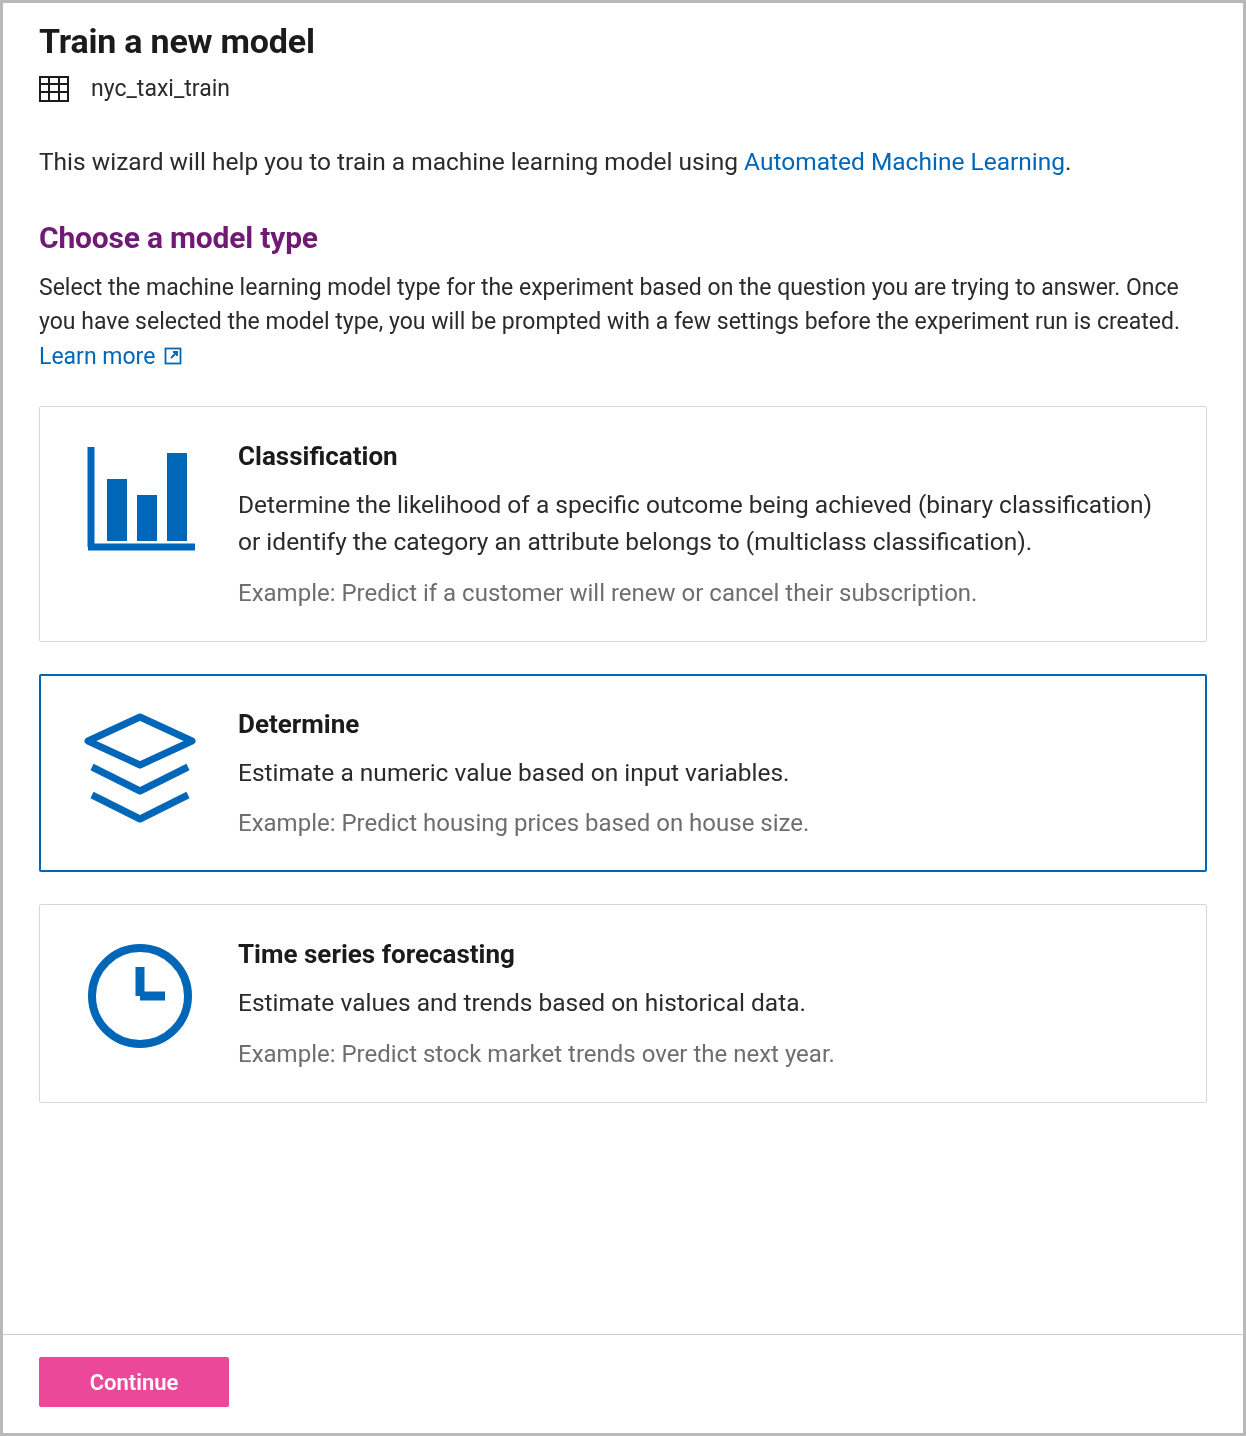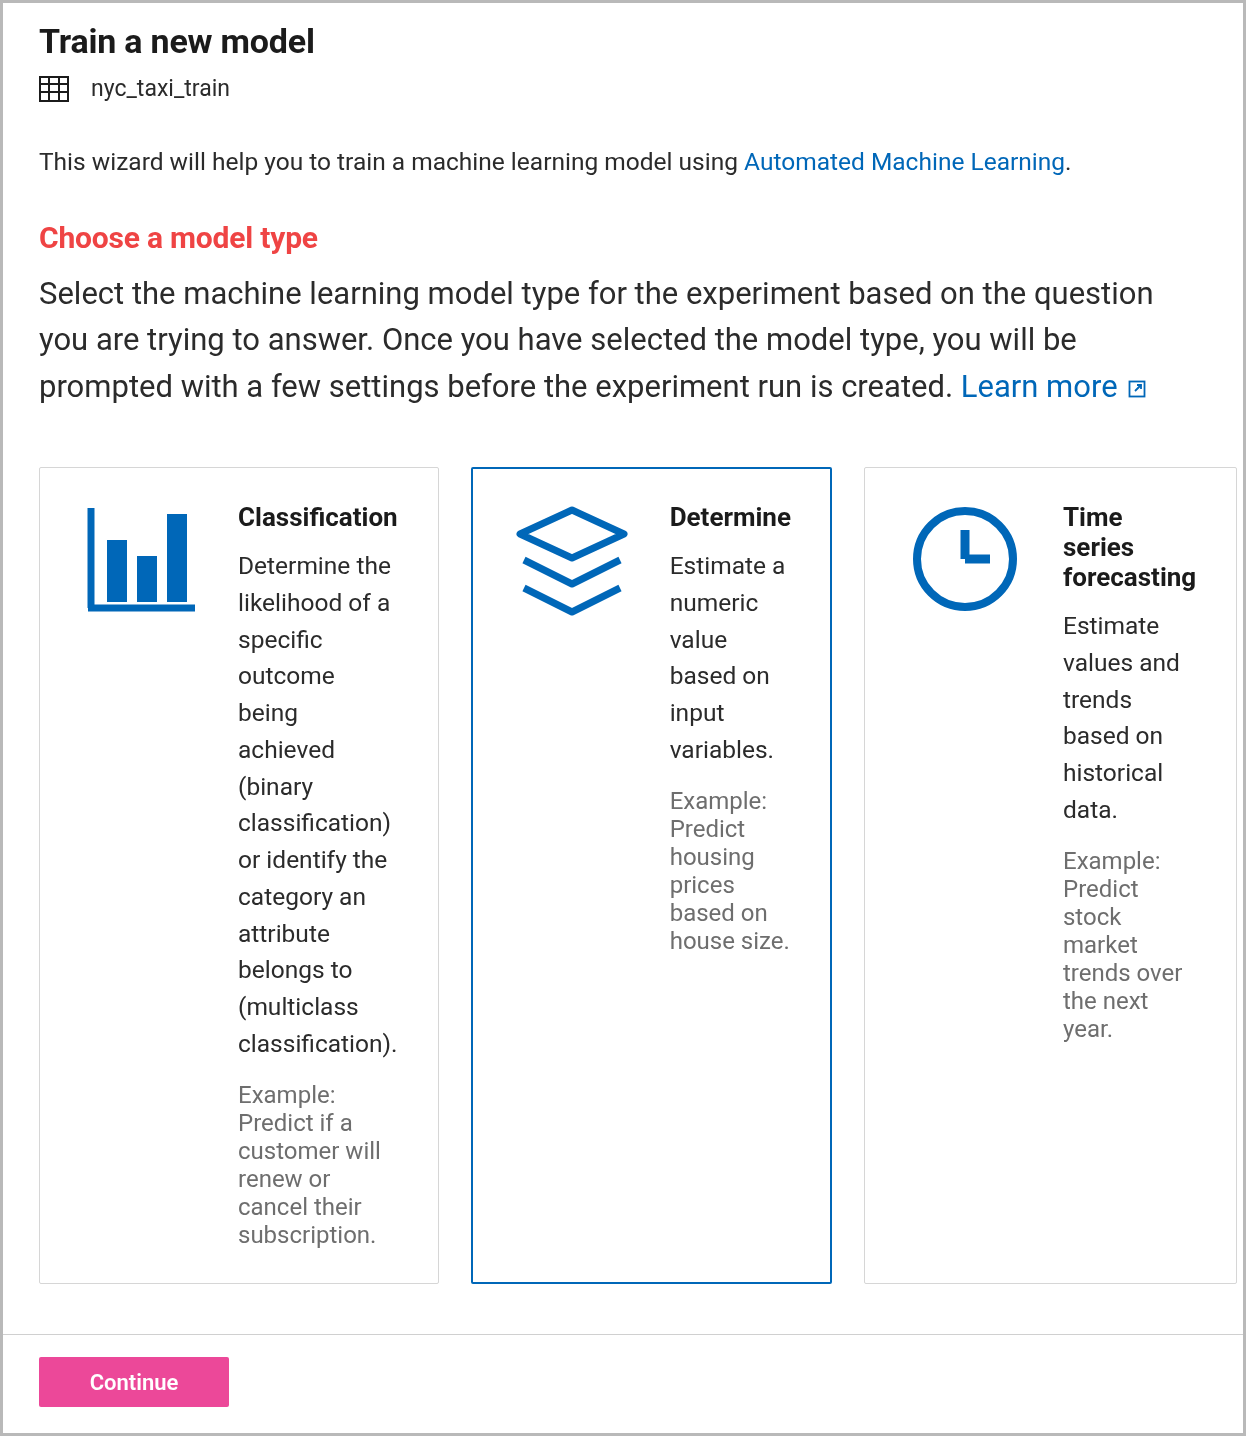--- a/index.html
+++ b/index.html
@@ -51,36 +51,36 @@
     margin-bottom: 40px;
   }
   .wizard-desc a, .section-desc a {
     color: #0067b8;
     text-decoration: none;
     cursor: pointer;
   }
   h2.section-title {
     font-size: 30px;
     font-weight: 700;
-    color: #ef4444;
+    color: #701a75;
     margin-bottom: 16px;
     letter-spacing: -0.2px;
   }
   .section-desc {
-    font-size: 31px;
+    font-size: 23px;
     line-height: 1.5;
     color: #2b2b2b;
-    margin-bottom: 57px;
+    margin-bottom: 32px;
   }
   .ext-icon {
     display: inline-flex;
     vertical-align: -2px;
     margin-left: 2px;
   }
-  .cards { display: flex; gap: 32px; }
+  .cards { display: flex; flex-direction: column; gap: 32px; }
   .card {
     border: 1px solid #d6d6d6;
     border-radius: 2px;
     padding: 34px 40px 34px 40px;
     display: flex;
     gap: 38px;
     cursor: pointer;
     background: #fff;
   }
   .card.selected { border: 2px solid #0067b8; padding: 33px 39px; }

